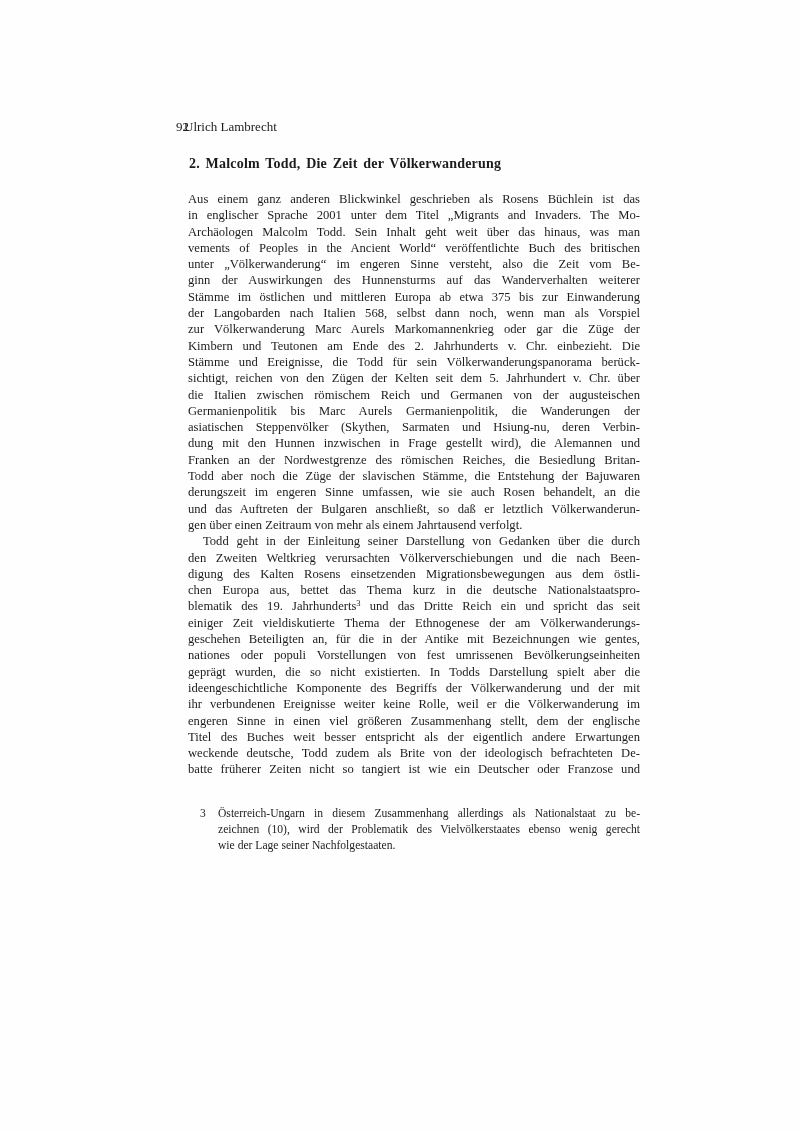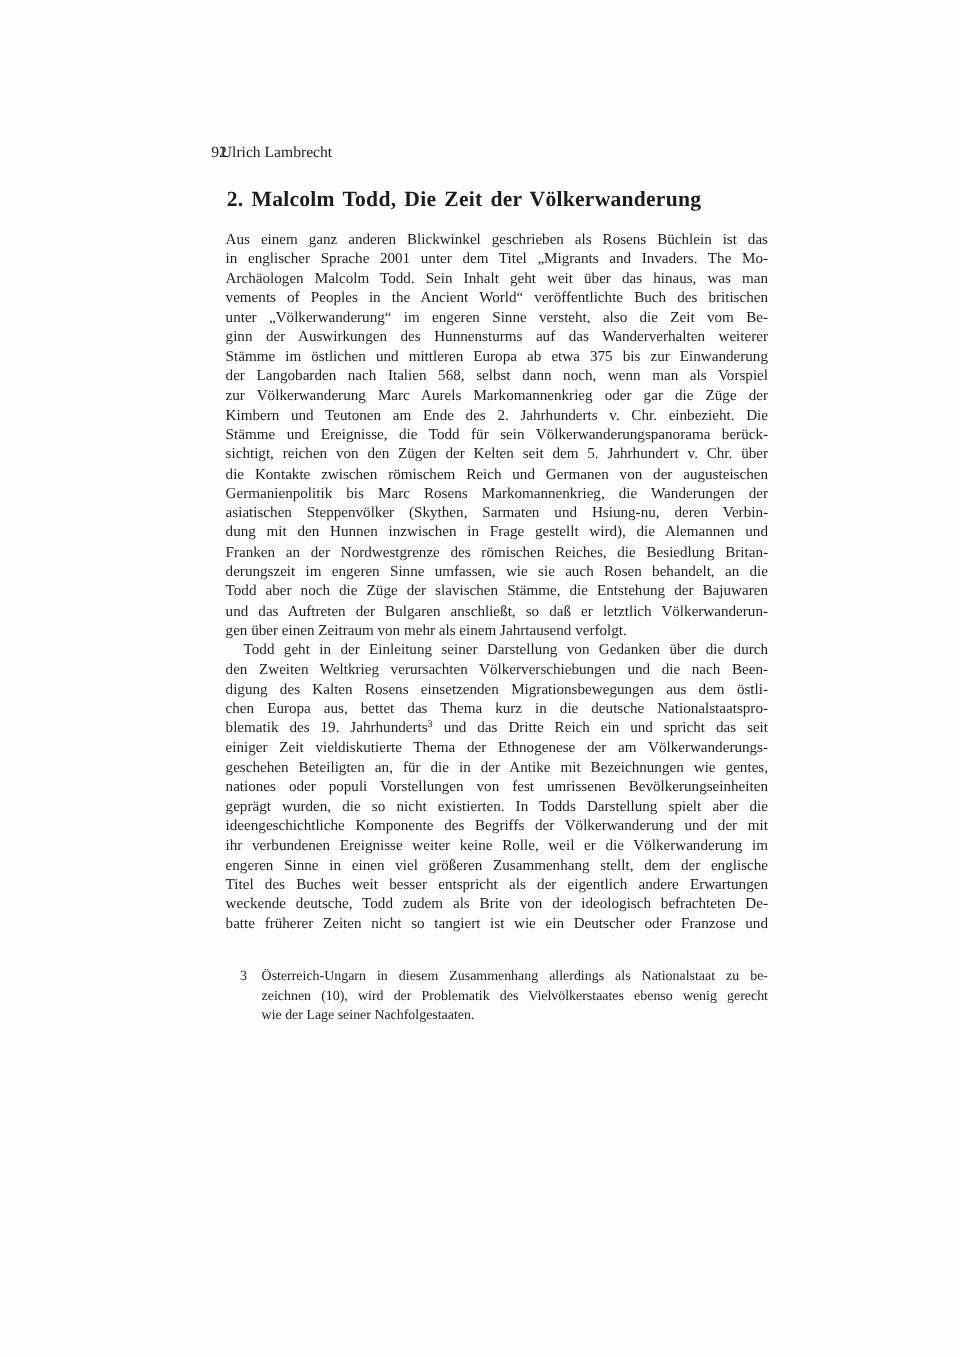--- a/index.html
+++ b/index.html
@@ -28,21 +28,21 @@
     left: 184px;
     width: 452px;
     text-align: left;
     font-size: 13px;
   }
   .heading {
     position: absolute;
     top: 156px;
     left: 189px;
     width: 460px;
-    font-size: 18px;
+    font-size: 14px;
     font-weight: bold;
     letter-spacing: 0.2px;
     word-spacing: 2px;
     white-space: nowrap;
   }
   .bodytext {
     position: absolute;
     top: 191px;
     left: 188px;
     width: 452px;
@@ -99,27 +99,27 @@
     <div class="ln">Archäologen Malcolm Todd. Sein Inhalt geht weit über das hinaus, was man</div>
     <div class="ln">vements of Peoples in the Ancient World“ veröffentlichte Buch des britischen</div>
     <div class="ln">unter „Völkerwanderung“ im engeren Sinne versteht, also die Zeit vom Be-</div>
     <div class="ln">ginn der Auswirkungen des Hunnensturms auf das Wanderverhalten weiterer</div>
     <div class="ln">Stämme im östlichen und mittleren Europa ab etwa 375 bis zur Einwanderung</div>
     <div class="ln">der Langobarden nach Italien 568, selbst dann noch, wenn man als Vorspiel</div>
     <div class="ln">zur Völkerwanderung Marc Aurels Markomannenkrieg oder gar die Züge der</div>
     <div class="ln">Kimbern und Teutonen am Ende des 2. Jahrhunderts v. Chr. einbezieht. Die</div>
     <div class="ln">Stämme und Ereignisse, die Todd für sein Völkerwanderungspanorama berück-</div>
     <div class="ln">sichtigt, reichen von den Zügen der Kelten seit dem 5. Jahrhundert v. Chr. über</div>
-    <div class="ln">die Kontakte zwischen römischem Reich und Germanen von der augusteischen</div>
-    <div class="ln">Germanienpolitik bis Marc Rosens Markomannenkrieg, die Wanderungen der</div>
+    <div class="ln">die Italien zwischen römischem Reich und Germanen von der augusteischen</div>
+    <div class="ln">Germanienpolitik bis Marc Aurels Germanienpolitik, die Wanderungen der</div>
     <div class="ln">asiatischen Steppenvölker (Skythen, Sarmaten und Hsiung-nu, deren Verbin-</div>
     <div class="ln">dung mit den Hunnen inzwischen in Frage gestellt wird), die Alemannen und</div>
     <div class="ln">Franken an der Nordwestgrenze des römischen Reiches, die Besiedlung Britan-</div>
+    <div class="ln">Todd aber noch die Züge der slavischen Stämme, die Entstehung der Bajuwaren</div>
     <div class="ln">derungszeit im engeren Sinne umfassen, wie sie auch Rosen behandelt, an die</div>
-    <div class="ln">Todd aber noch die Züge der slavischen Stämme, die Entstehung der Bajuwaren</div>
     <div class="ln">und das Auftreten der Bulgaren anschließt, so daß er letztlich Völkerwanderun-</div>
     <div class="ln end">gen über einen Zeitraum von mehr als einem Jahrtausend verfolgt.</div>
 
     <div class="ln indent">Todd geht in der Einleitung seiner Darstellung von Gedanken über die durch</div>
     <div class="ln">den Zweiten Weltkrieg verursachten Völkerverschiebungen und die nach Been-</div>
     <div class="ln">digung des Kalten Rosens einsetzenden Migrationsbewegungen aus dem östli-</div>
     <div class="ln">chen Europa aus, bettet das Thema kurz in die deutsche Nationalstaatspro-</div>
     <div class="ln"><span>blematik des 19. Jahrhunderts</span><span class="sup">3</span><span> und das Dritte Reich ein und spricht das seit</span></div>
     <div class="ln">einiger Zeit vieldiskutierte Thema der Ethnogenese der am Völkerwanderungs-</div>
     <div class="ln"><span>geschehen Beteiligten an, für die in der Antike mit Bezeichnungen wie </span><span class="it">gentes,</span></div>

